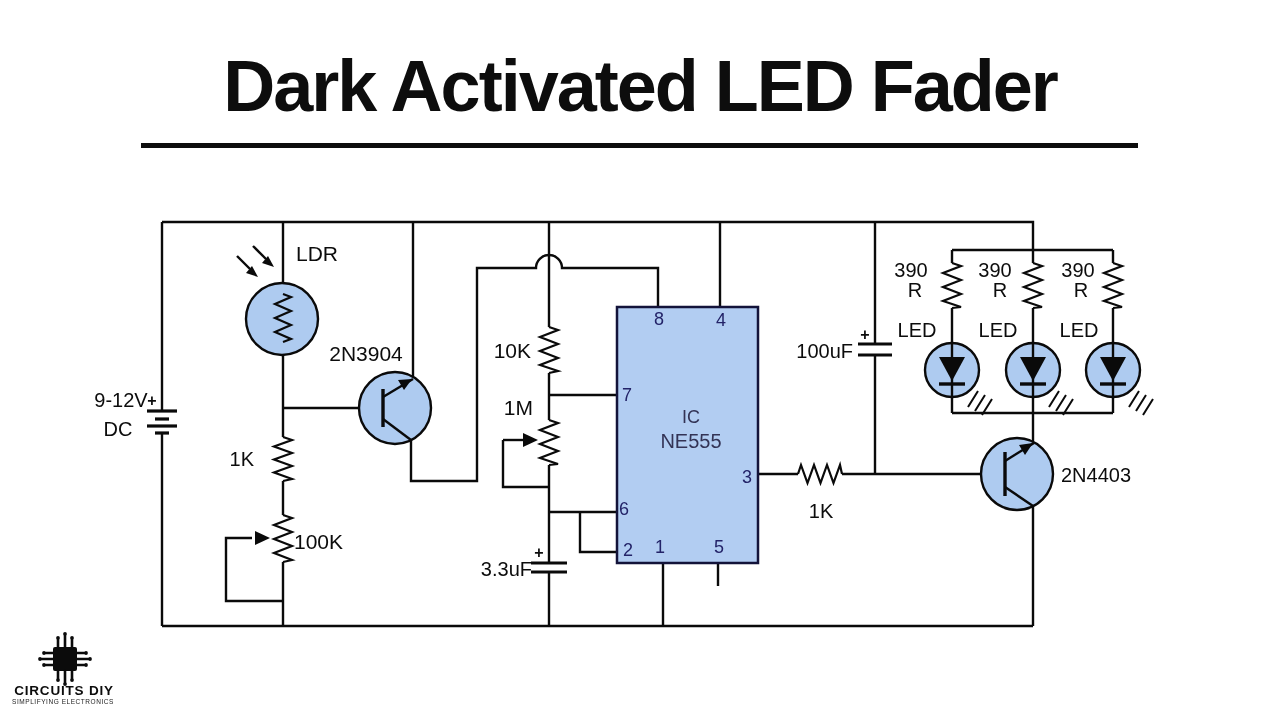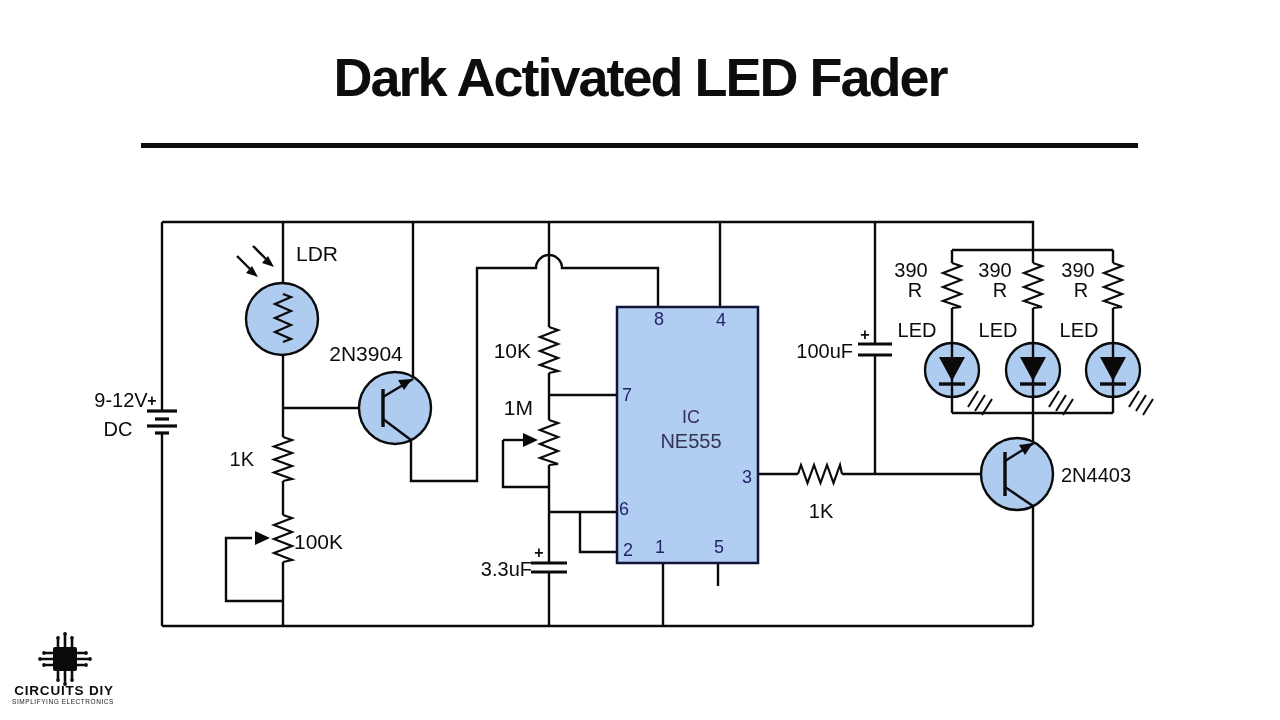--- a/index.html
+++ b/index.html
@@ -1,19 +1,19 @@
 <!DOCTYPE html>
 <html><head>
 <meta charset="utf-8">
 <style>
   html,body{margin:0;padding:0;background:#ffffff;width:1280px;height:720px;overflow:hidden;}
   body{position:relative;font-family:"Liberation Sans","DejaVu Sans",sans-serif;}
   .title{
     position:absolute;top:50px;left:0;width:1280px;text-align:center;
-    font-size:54px;font-weight:bold;letter-spacing:-2px;color:#0d0d0d;line-height:1;
+    font-size:72px;font-weight:bold;letter-spacing:-2px;color:#0d0d0d;line-height:1;
     font-family:"Liberation Sans","DejaVu Sans",sans-serif;
   }
   .title-underline{position:absolute;left:141px;top:143px;width:997px;height:5px;background:#0d0d0d;}
   svg{position:absolute;left:0;top:0;}
   svg text{font-family:"Liberation Sans","DejaVu Sans",sans-serif;fill:#0c0c0c;}
   .wire{stroke:#0a0a0a;stroke-width:2.4;fill:none;}
   .zig{stroke:#0a0a0a;stroke-width:2.2;fill:none;stroke-linejoin:miter;}
   .plate{stroke:#0a0a0a;stroke-width:3.2;fill:none;}
   .bar{stroke:#0a0a0a;stroke-width:3.4;fill:none;}
   .comp{stroke:#0a0a0a;stroke-width:2.4;}

